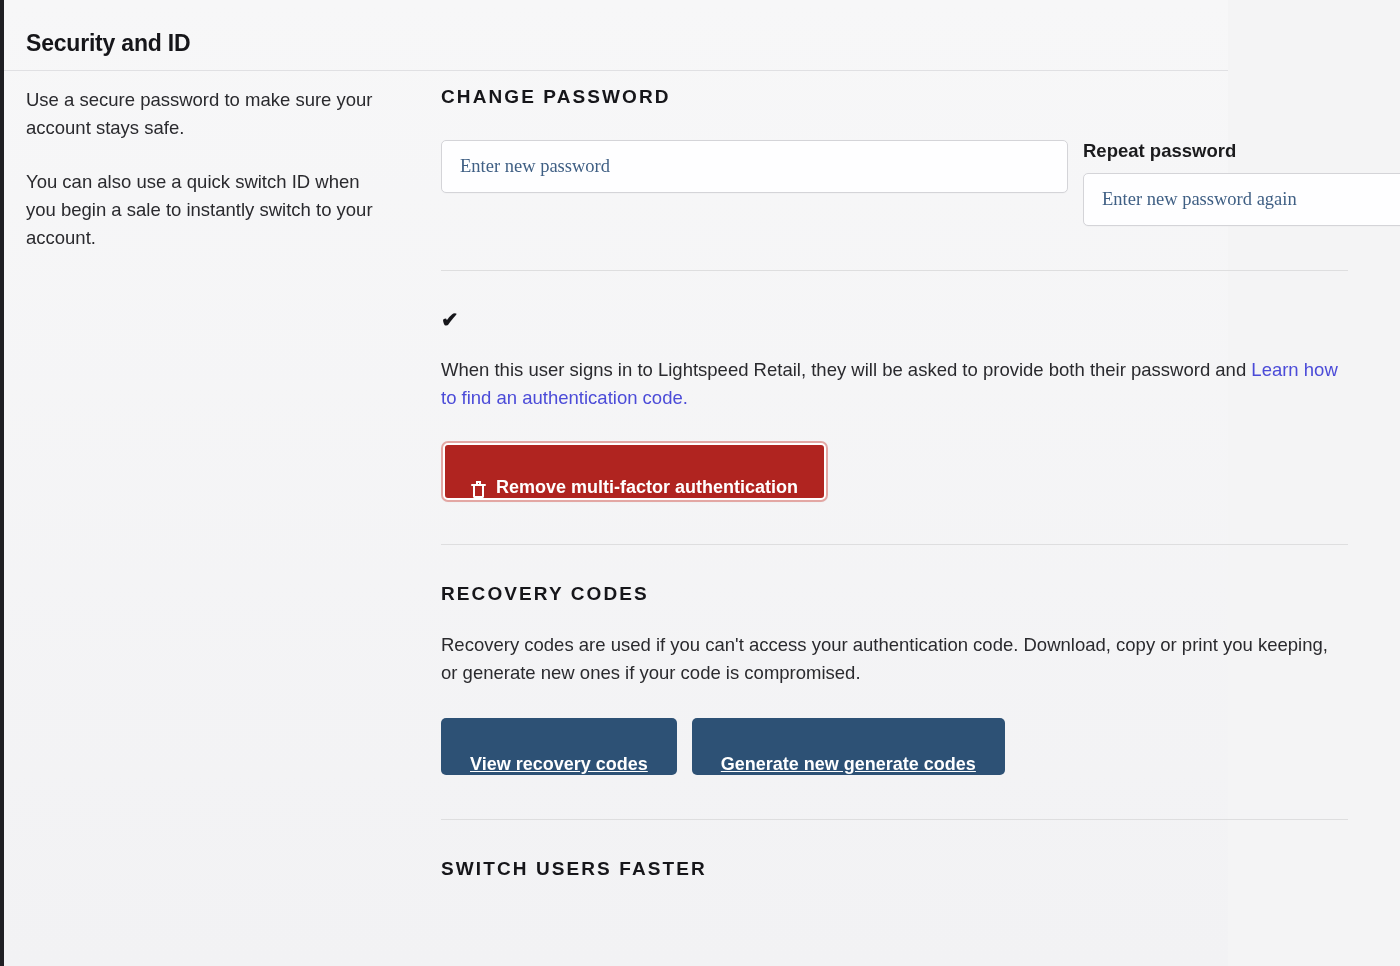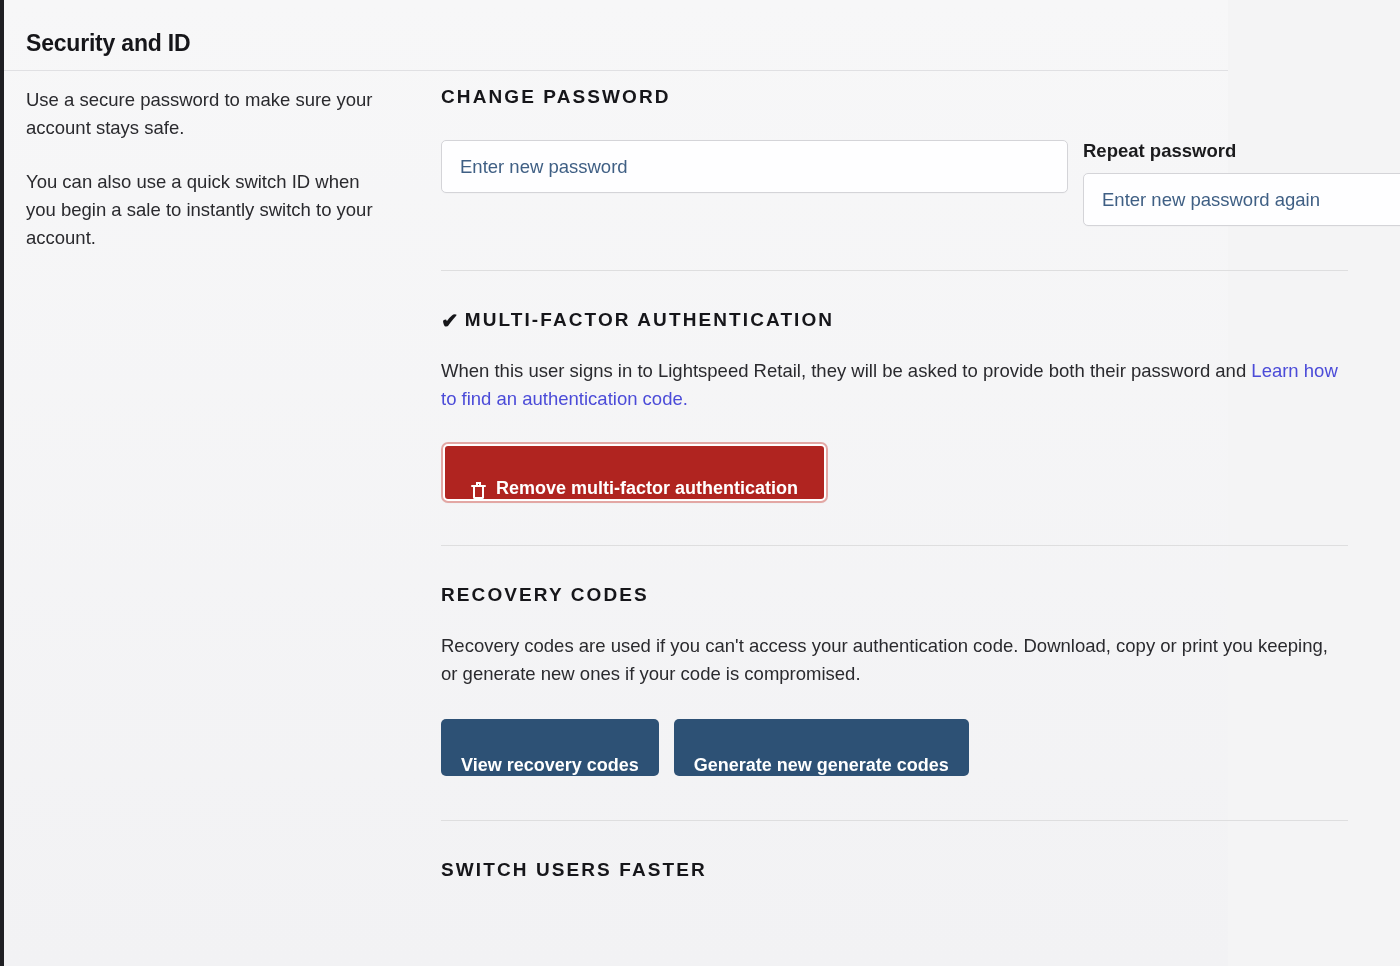--- a/index.html
+++ b/index.html
@@ -92,21 +92,21 @@
   }
   .field input {
     width: 100%;
     box-sizing: border-box;
     height: 53px;
     border: 1px solid #d4d4d8;
     border-radius: 5px;
     background: #fefeff;
     padding: 0 18px;
     font-size: 18.5px;
-    font-family: Liberation Sans, sans-serif;
+    font-family: Liberation Serif, serif;
     color: #1b3a5c;
     outline: none;
     box-shadow: 0 1px 1px rgba(0,0,0,0.02);
   }
   .field input::placeholder {
     color: #3f5f84;
     opacity: 1;
   }
   .divider {
     height: 1px;
@@ -149,21 +149,22 @@
     background: #b02420;
     height: 57px;
     padding: 0 26px;
     border: 2px solid #ffffff;
     box-shadow: 0 0 0 2px #e3a7a4, 0 1px 2px rgba(0,0,0,0.25);
     margin-left: 2px;
   }
   .btn-primary {
     background: #2d5175;
     height: 57px;
-    padding: 0 20px;
+    padding: 0 29px;
+    text-decoration: underline;
   }
   .trash-icon {
     display: inline-block;
     width: 15px;
     height: 17px;
     position: relative;
   }
   .trash-icon::before {
     content: "";
     position: absolute;
@@ -221,21 +222,20 @@
         <label>Repeat password</label>
         <input type="password" placeholder="Enter new password again" style="">
       </div>
     </div>
 
     <div class="divider"></div>
 
     <div class="block">
       <div class="section-head">
         <span class="check-glyph">✔</span>
-        <span>MULTI-FACTOR AUTHENTICATION</span>
       </div>
       <p class="body-text">
         <span>When this user signs in to Lightspeed Retail, they will be asked to provide both their password and</span>
         <a class="link" href="#">Learn how to find an authentication code.</a>
       </p>
       <div class="btn-row">
         <button class="btn btn-danger">
           <span class="trash-icon">
               <span class="trash-lid"></span>
             </span>

